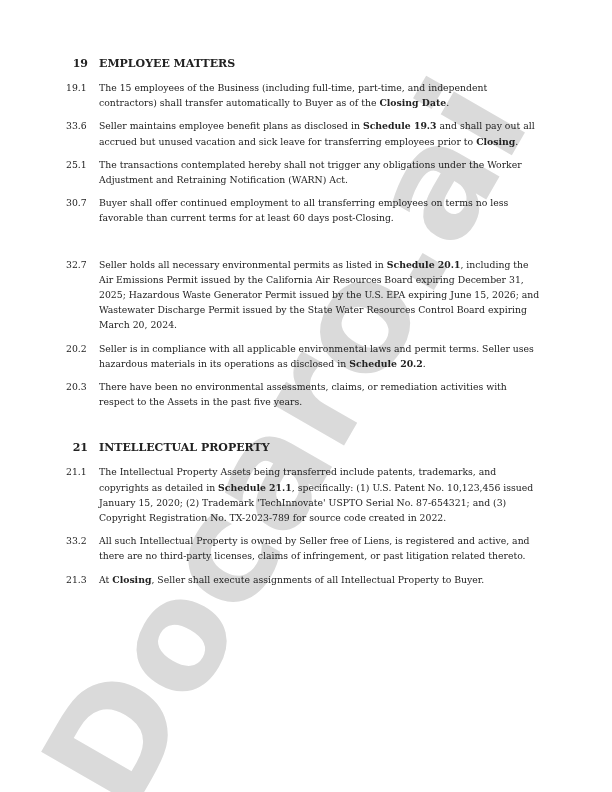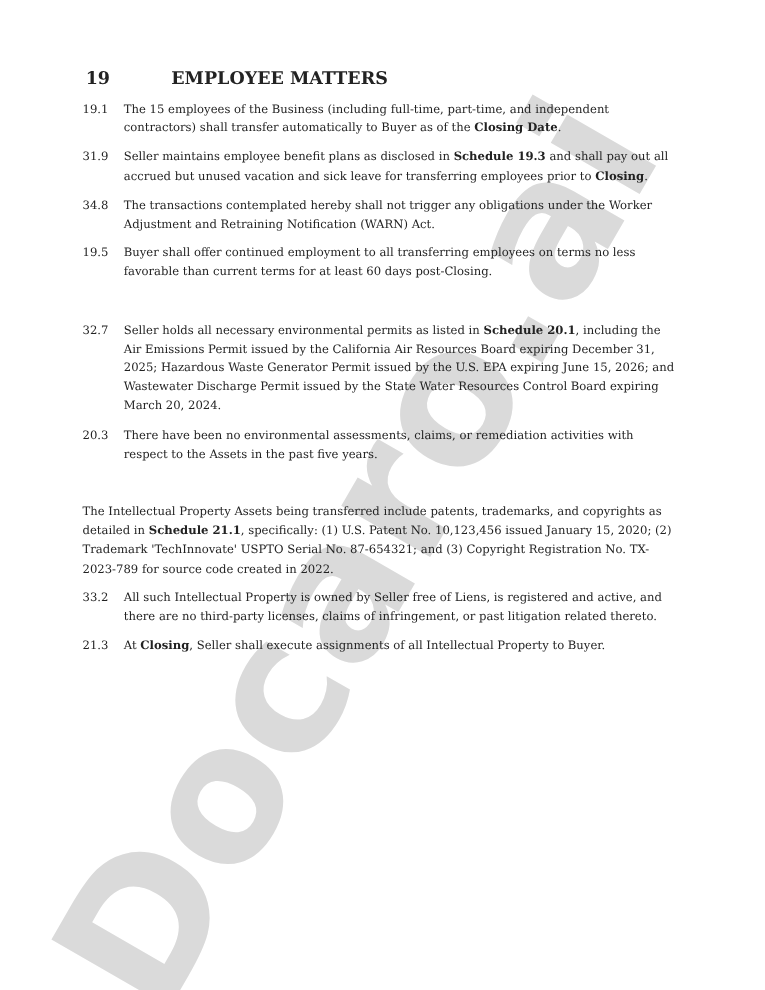--- a/index.html
+++ b/index.html
@@ -1,21 +1,21 @@
 <!DOCTYPE html>
 <html><head>
 <meta charset="utf-8">
 <style>
   html, body { margin: 0; padding: 0; background: #ffffff; }
   body { width: 612px; height: 792px; position: relative; overflow: hidden;
          font-family: "DejaVu Serif", "Liberation Serif", serif; color: #222; }
   .page { position: absolute; left: 0; top: 0; width: 612px; height: 792px; }
   .content { position: absolute; left: 66px; top: 56px; width: 478px; z-index: 2; }
   .section { margin-bottom: 31px; }
-  .sec-head { display: flex; font-weight: bold; font-size: 14px; line-height: 15px; margin-bottom: 9px; gap: 38px; }
+  .sec-head { display: flex; font-weight: bold; font-size: 11px; line-height: 15px; margin-bottom: 9px; }
   .sec-num { width: 22px; text-align: right; padding-right: 11px; }
   .sec-title { letter-spacing: 0px; }
   .clause { display: flex; font-size: 9.3px; line-height: 15.2px; margin-bottom: 8px; }
   .cl-num { width: 33px; flex: 0 0 33px; }
   .cl-text { flex: 1; }
   .cl-text b { font-weight: bold; }
   .watermark { position: absolute; left: 0; top: 0; width: 612px; height: 792px; z-index: 1; pointer-events: none; }
 </style>
 </head>
 <body>
@@ -30,46 +30,55 @@
     <div class="section">
       <div class="sec-head">
         <span class="sec-num">19</span>
         <span class="sec-title">EMPLOYEE MATTERS</span>
       </div>
       <div class="clause">
         <span class="cl-num">19.1</span>
         <span class="cl-text"><span>The 15 employees of the Business (including full-time, part-time, and independent contractors) shall transfer automatically to Buyer as of the </span><b>Closing Date</b><span>.</span></span>
       </div>
       <div class="clause">
-        <span class="cl-num">31.9</span>
+        <span class="cl-num">33.6</span>
         <span class="cl-text"><span>Seller maintains employee benefit plans as disclosed in </span><b>Schedule 19.3</b><span> and shall pay out all accrued but unused vacation and sick leave for transferring employees prior to </span><b>Closing</b><span>.</span></span>
       </div>
       <div class="clause">
-        <span class="cl-num">34.8</span>
+        <span class="cl-num">25.1</span>
         <span class="cl-text"><span>The transactions contemplated hereby shall not trigger any obligations under the Worker Adjustment and Retraining Notification (WARN) Act.</span></span>
       </div>
       <div class="clause">
-        <span class="cl-num">19.5</span>
+        <span class="cl-num">30.7</span>
         <span class="cl-text"><span>Buyer shall offer continued employment to all transferring employees on terms no less favorable than current terms for at least 60 days post-Closing.</span></span>
       </div>
     </div>
 
     <div class="section">
       <div class="clause">
         <span class="cl-num">32.7</span>
         <span class="cl-text"><span>Seller holds all necessary environmental permits as listed in </span><b>Schedule 20.1</b><span>, including the Air Emissions Permit issued by the California Air Resources Board expiring December 31, 2025; Hazardous Waste Generator Permit issued by the U.S. EPA expiring June 15, 2026; and Wastewater Discharge Permit issued by the State Water Resources Control Board expiring March 20, 2024.</span></span>
       </div>
       <div class="clause">
+        <span class="cl-num">20.2</span>
+        <span class="cl-text"><span>Seller is in compliance with all applicable environmental laws and permit terms. Seller uses hazardous materials in its operations as disclosed in </span><b>Schedule 20.2</b><span>.</span></span>
+      </div>
+      <div class="clause">
         <span class="cl-num">20.3</span>
         <span class="cl-text"><span>There have been no environmental assessments, claims, or remediation activities with respect to the Assets in the past five years.</span></span>
       </div>
     </div>
 
     <div class="section">
+      <div class="sec-head">
+        <span class="sec-num">21</span>
+        <span class="sec-title">INTELLECTUAL PROPERTY</span>
+      </div>
       <div class="clause">
+        <span class="cl-num">21.1</span>
         <span class="cl-text"><span>The Intellectual Property Assets being transferred include patents, trademarks, and copyrights as detailed in </span><b>Schedule 21.1</b><span>, specifically: (1) U.S. Patent No. 10,123,456 issued January 15, 2020; (2) Trademark 'TechInnovate' USPTO Serial No. 87-654321; and (3) Copyright Registration No. TX-2023-789 for source code created in 2022.</span></span>
       </div>
       <div class="clause">
         <span class="cl-num">33.2</span>
         <span class="cl-text"><span>All such Intellectual Property is owned by Seller free of Liens, is registered and active, and there are no third-party licenses, claims of infringement, or past litigation related thereto.</span></span>
       </div>
       <div class="clause">
         <span class="cl-num">21.3</span>
         <span class="cl-text"><span>At </span><b>Closing</b><span>, Seller shall execute assignments of all Intellectual Property to Buyer.</span></span>
       </div>

